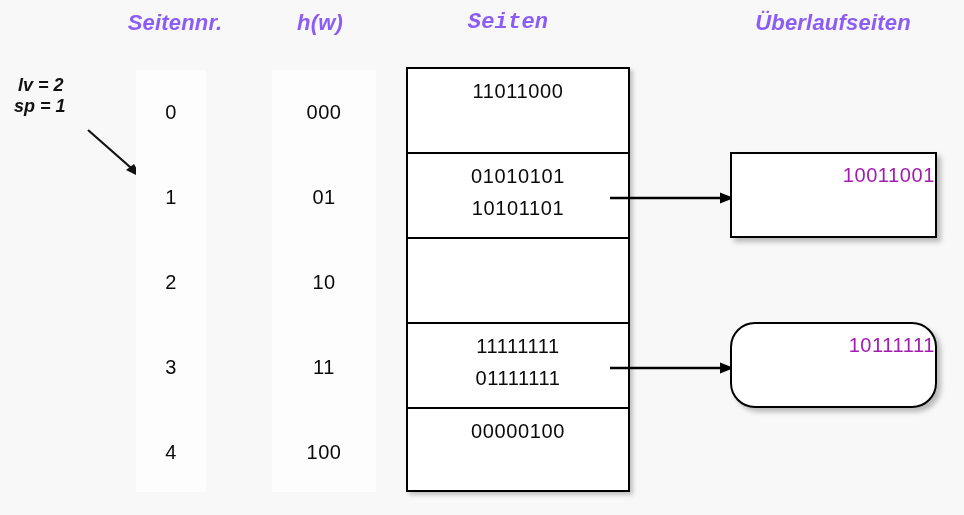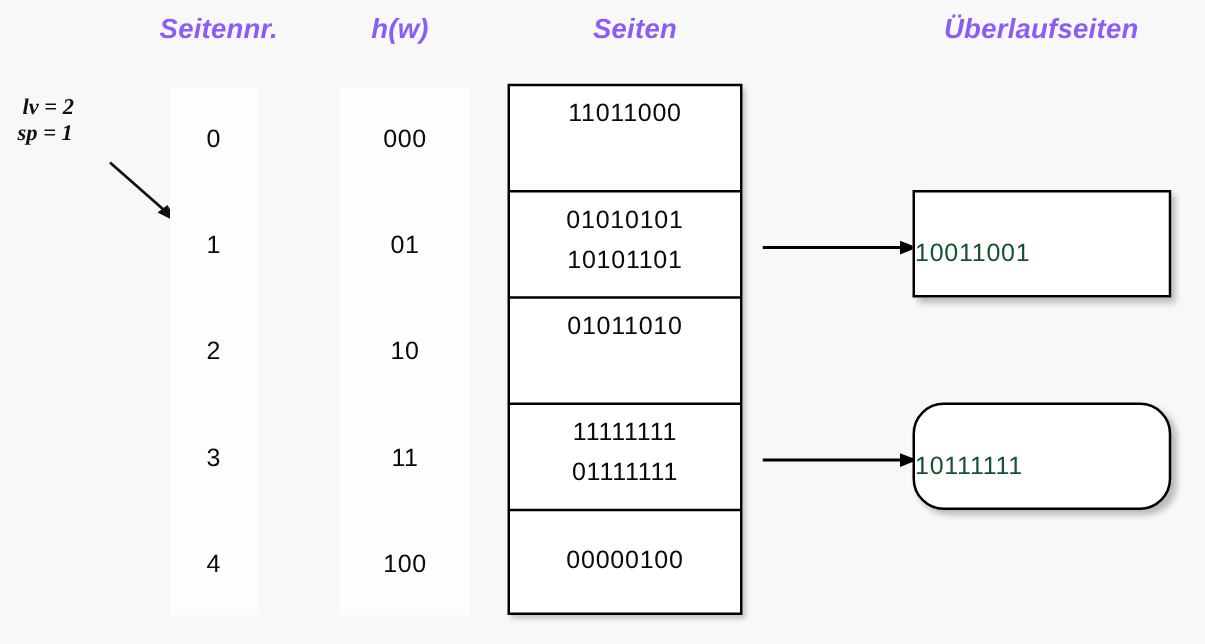--- a/index.html
+++ b/index.html
@@ -32,21 +32,20 @@
   }
 
   
   .param-label {
     position: absolute;
     font-style: italic;
     font-weight: 700;
     font-size: 18px;
     color: #111111;
     white-space: nowrap;
-    font-family: Liberation Serif, serif;
   }
   .pointer-arrow {
     position: absolute;
     left: 86px;
     top: 128px;
   }
 
   
   .col-panel {
     position: absolute;
@@ -62,40 +61,39 @@
     white-space: nowrap;
     transform: translate(-50%, -50%);
     letter-spacing: 0.5px;
   }
 
   
   #bucket-stack {
     position: absolute;
     left: 406px;
     top: 67px;
-    width: 188px;
+    width: 224px;
     height: 425px;
     background: #ffffff;
     border: 2.5px solid #000000;
     box-sizing: border-box;
     box-shadow: 3px 3px 4px rgba(0,0,0,0.22);
   }
   .bucket-row {
     position: relative;
     height: 85px;
     box-sizing: border-box;
     border-bottom: 2.5px solid #000000;
     display: flex;
     flex-direction: column;
     align-items: center;
     padding-top: 6px;
   }
   .bucket-row:last-child {
     border-bottom: none;
-    margin-top: 17px;
   }
   .bucket-entry {
     font-size: 20px;
     font-weight: 500;
     color: #0a0a0a;
     line-height: 32px;
     letter-spacing: 0.6px;
     white-space: nowrap;
   }
 
@@ -108,44 +106,43 @@
     background: #ffffff;
     border: 2.5px solid #000000;
     box-sizing: border-box;
     box-shadow: 4px 4px 5px rgba(0,0,0,0.25);
   }
   .overflow-text {
     position: absolute;
     top: 10px;
     left: 0;
     right: 0;
-    text-align: left;
+    text-align: right;
     font-size: 20px;
     font-weight: 500;
-    color: #14532d;
+    color: #a21caf;
     letter-spacing: 0.6px;
-    margin-top: 28px;
   }
 
   
   .connector {
     position: absolute;
     left: 610px;
     width: 124px;
     height: 14px;
   }
 </style>
 </head>
 <body>
 
 <div id="stage">
 
   <div class="col-header" style="left:175px; top:10px;">Seitennr.</div>
   <div class="col-header" style="left:320px; top:10px;">h(w)</div>
-  <div class="col-header" style="left:508px; top:10px;">Seiten</div>
+  <div class="col-header" style="left:508px; top:10px;font-family:Liberation Mono, monospace;">Seiten</div>
   <div class="col-header" style="left:833px; top:10px;">Überlaufseiten</div>
 
   <div class="param-label" style="left:18px; top:75px;">lv = 2</div>
   <div class="param-label" style="left:14px; top:96px;">sp = 1</div>
 
   <svg class="pointer-arrow" width="62" height="54" viewBox="0 0 62 54">
     <line x1="2" y1="2" x2="52" y2="46" stroke="#111111" stroke-width="2.2"></line>
     <polygon points="56,50 40,42 48,36" fill="#111111"></polygon>
   </svg>
 
@@ -167,21 +164,20 @@
 
   <div id="bucket-stack">
     <div class="bucket-row">
       <div class="bucket-entry">11011000</div>
     </div>
     <div class="bucket-row">
       <div class="bucket-entry">01010101</div>
       <div class="bucket-entry">10101101</div>
     </div>
     <div class="bucket-row">
-      <div class="bucket-entry">01011010</div>
     </div>
     <div class="bucket-row">
       <div class="bucket-entry">11111111</div>
       <div class="bucket-entry">01111111</div>
     </div>
     <div class="bucket-row">
       <div class="bucket-entry">00000100</div>
     </div>
   </div>
 

